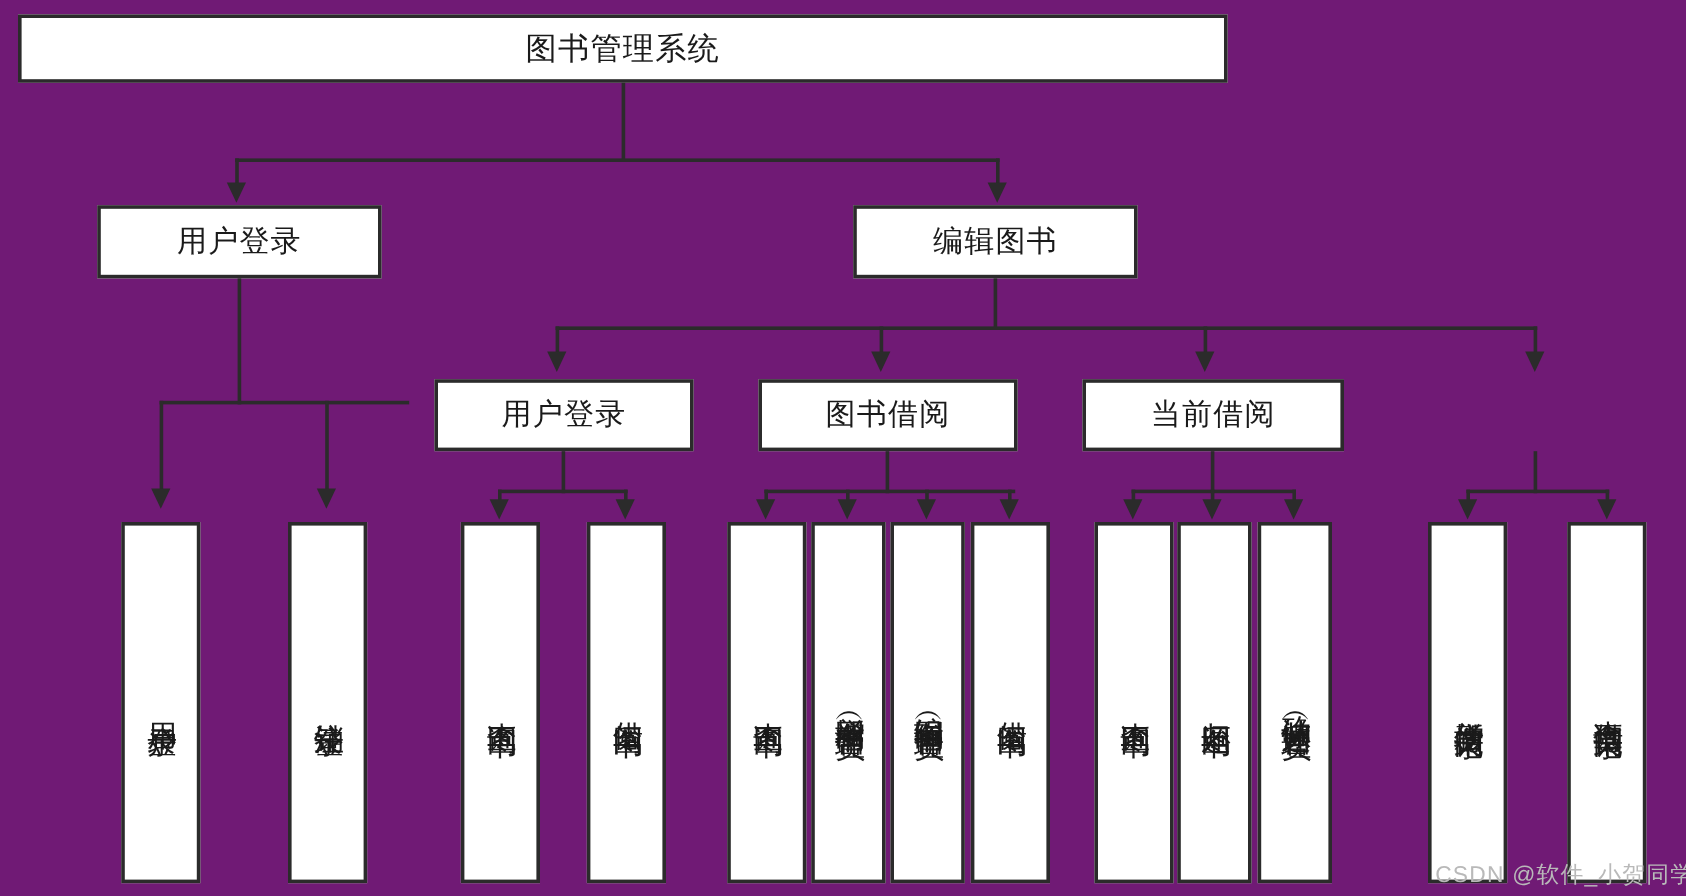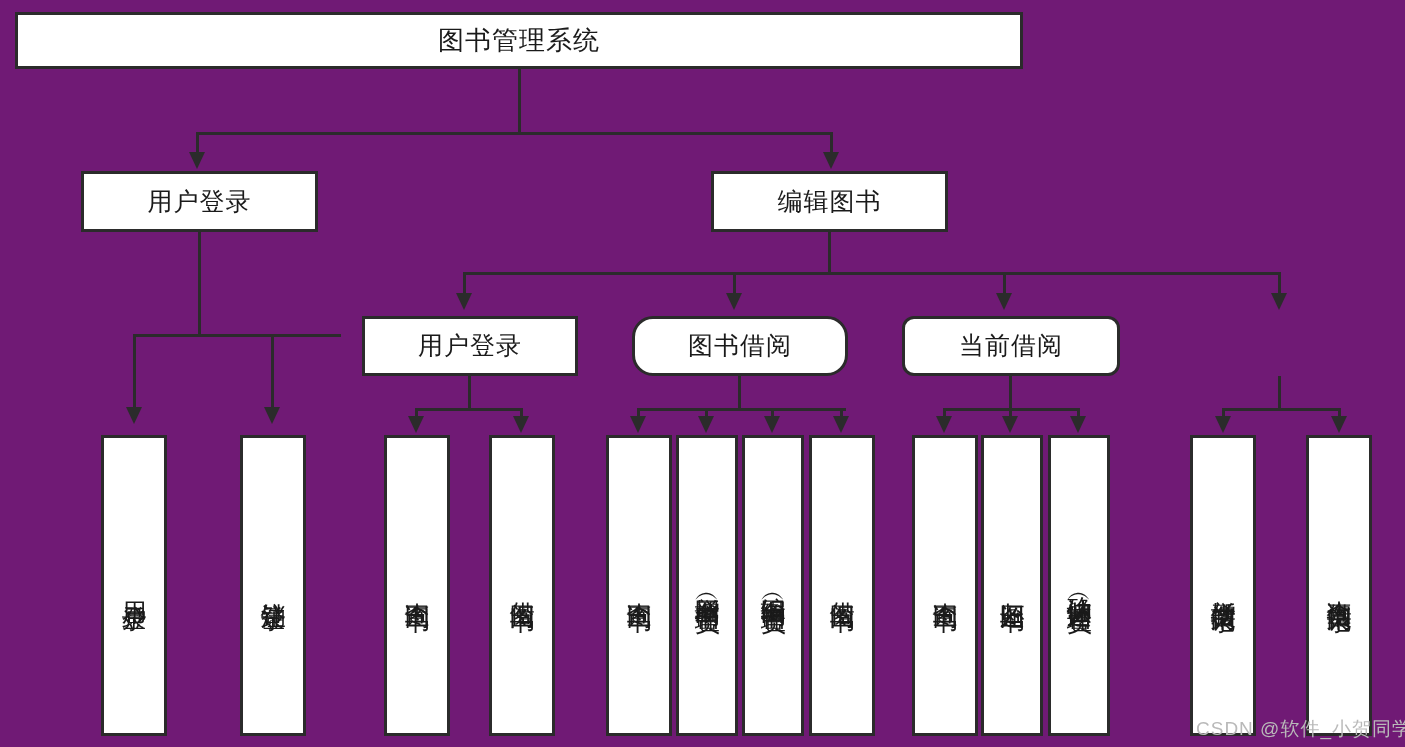--- a/index.html
+++ b/index.html
@@ -106,24 +106,24 @@
   <div class="edge v" style="left:733px; top:272px; width:3px; height:25px;"></div>
   <div class="arrow" style="left:726px; top:293px;"></div>
   <div class="edge v" style="left:1003px; top:272px; width:3px; height:25px;"></div>
   <div class="arrow" style="left:996px; top:293px;"></div>
   <div class="edge v" style="left:1278px; top:272px; width:3px; height:25px;"></div>
   <div class="arrow" style="left:1271px; top:293px;"></div>
 
   <div class="node h" style="left:362px; top:316px; width:216px; height:60px;">
     <span>用户登录</span>
   </div>
-  <div class="node h" style="left:632px; top:316px; width:216px; height:60px;border-radius:21px;">
+  <div class="node h" style="left:632px; top:316px; width:216px; height:60px;">
     <span>图书借阅</span>
   </div>
-  <div class="node h" style="left:902px; top:316px; width:218px; height:60px;border-radius:12px;">
+  <div class="node h" style="left:902px; top:316px; width:218px; height:60px;">
     <span>当前借阅</span>
   </div>
 
   <div class="edge v" style="left:468px; top:376px; width:3px; height:35px;"></div>
   <div class="edge h" style="left:415px; top:408px; width:108px; height:3px;"></div>
   <div class="edge v" style="left:415px; top:408px; width:3px; height:12px;"></div>
   <div class="arrow" style="left:408px; top:416px;"></div>
   <div class="edge v" style="left:520px; top:408px; width:3px; height:12px;"></div>
   <div class="arrow" style="left:513px; top:416px;"></div>
 

